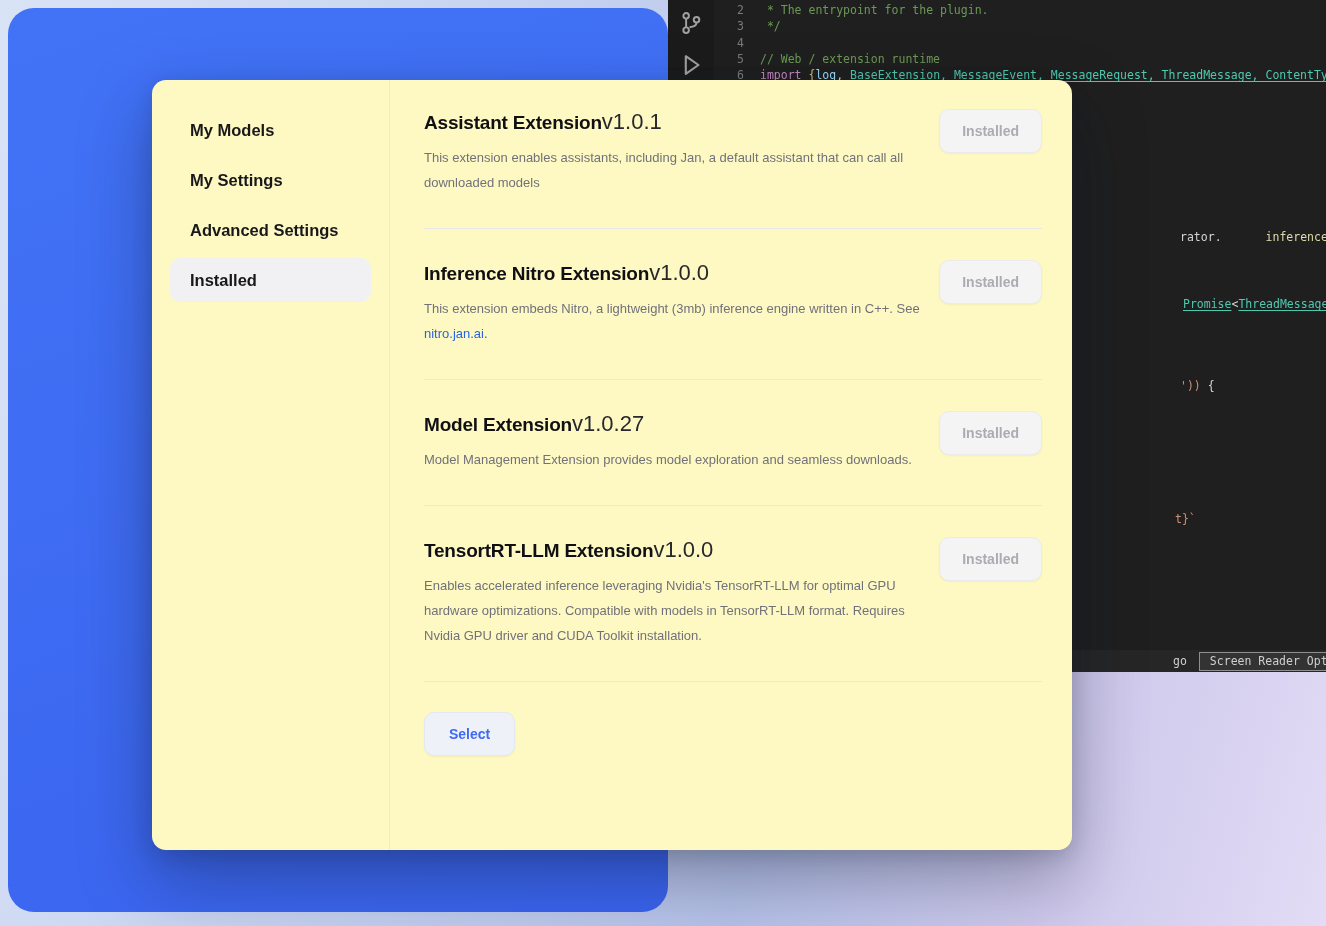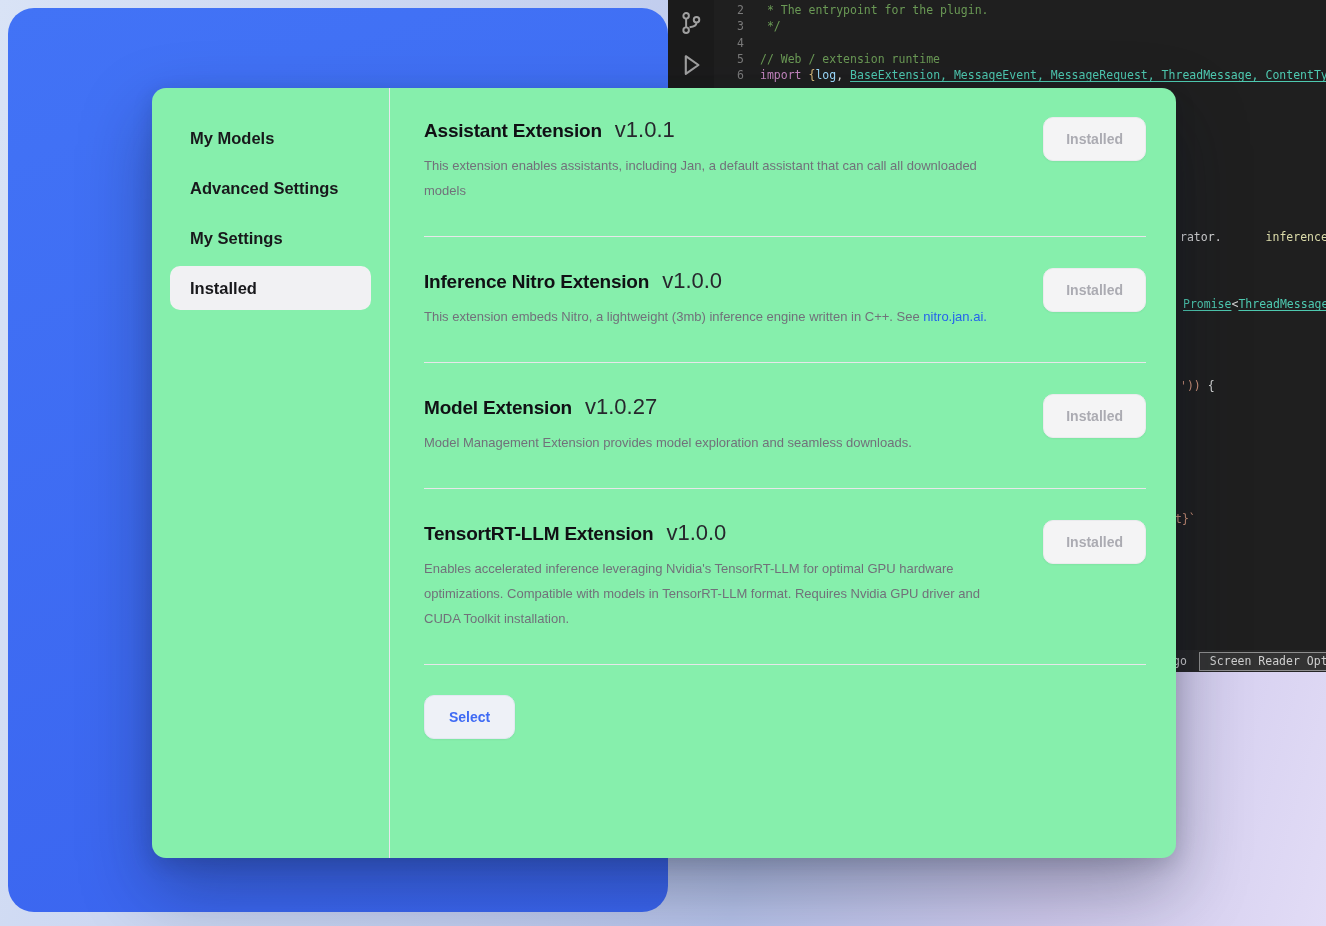--- a/index.html
+++ b/index.html
@@ -61,24 +61,24 @@
     color: #cfcfcf; font-size: 11.5px; white-space: nowrap;
   }
   .status-badge {
     border: 1px solid #8f8f8f; background: #333333;
     padding: 1px 10px 2px; white-space: nowrap;
   }
 
   
   .modal {
     position: absolute; left: 152px; top: 80px;
-    width: 1024px; height: 770px;
-    background: #86efac; border-radius: 14px;
+    width: 920px; height: 770px;
+    background: #fef9c3; border-radius: 14px;
     box-shadow: 0 30px 70px rgba(15,23,42,.35), 0 6px 20px rgba(15,23,42,.15);
-    display: flex; overflow: hidden; margin-top: 8px;
+    display: flex; overflow: hidden;
   }
   .sidebar {
     flex: 0 0 238px; width: 238px;
     border-right: 1px solid #e8e8ec;
     padding: 28px 18px 0;
   }
   .nav-item {
     height: 44px; line-height: 44px;
     padding: 0 20px; margin-bottom: 6px;
     border-radius: 10px;
@@ -88,21 +88,21 @@
   .nav-item.active { background: #f1f1f3; }
 
   .content { flex: 1; padding: 0 30px 0 34px; overflow: hidden; }
   .ext-row {
     display: flex; justify-content: space-between; align-items: flex-start;
     padding: 31px 0 33px;
     border-bottom: 1px solid #e7e7ea;
   }
   .ext-row.first { padding-top: 29px; }
   .ext-row.last { border-bottom: none; padding-top: 30px; }
-  .title-line { display: flex; align-items: baseline; gap: 13px; }
+  .title-line { display: flex; align-items: baseline; }
   .ext-name { margin: 0; font-size: 19px; font-weight: 700; color: #101014; letter-spacing: -0.2px; }
   .ext-ver { font-size: 22px; font-weight: 400; color: #27272d; }
   .desc {
     margin: 10px 0 0; font-size: 13px; line-height: 25px;
     color: #71717a; max-width: 580px;
   }
   .desc.narrow { max-width: 530px; }
   .link { color: #2563eb; text-decoration: none; cursor: pointer; }
   .btn {
     height: 44px; padding: 0 22px;
@@ -171,22 +171,22 @@
     <div class="status-inner">
       <span>go</span>
       <span class="status-badge">Screen Reader Optimized</span>
     </div>
   </div>
 </div>
 
 <div class="modal">
   <aside class="sidebar">
     <div class="nav-item">My Models</div>
+    <div class="nav-item">My Settings</div>
     <div class="nav-item">Advanced Settings</div>
-    <div class="nav-item">My Settings</div>
     <div class="nav-item active">Installed</div>
   </aside>
 
   <main class="content">
 
     <section class="ext-row first">
       <div class="ext-info">
         <div class="title-line">
           <h2 class="ext-name">Assistant Extension</h2>
           <span class="ext-ver">v1.0.1</span>

